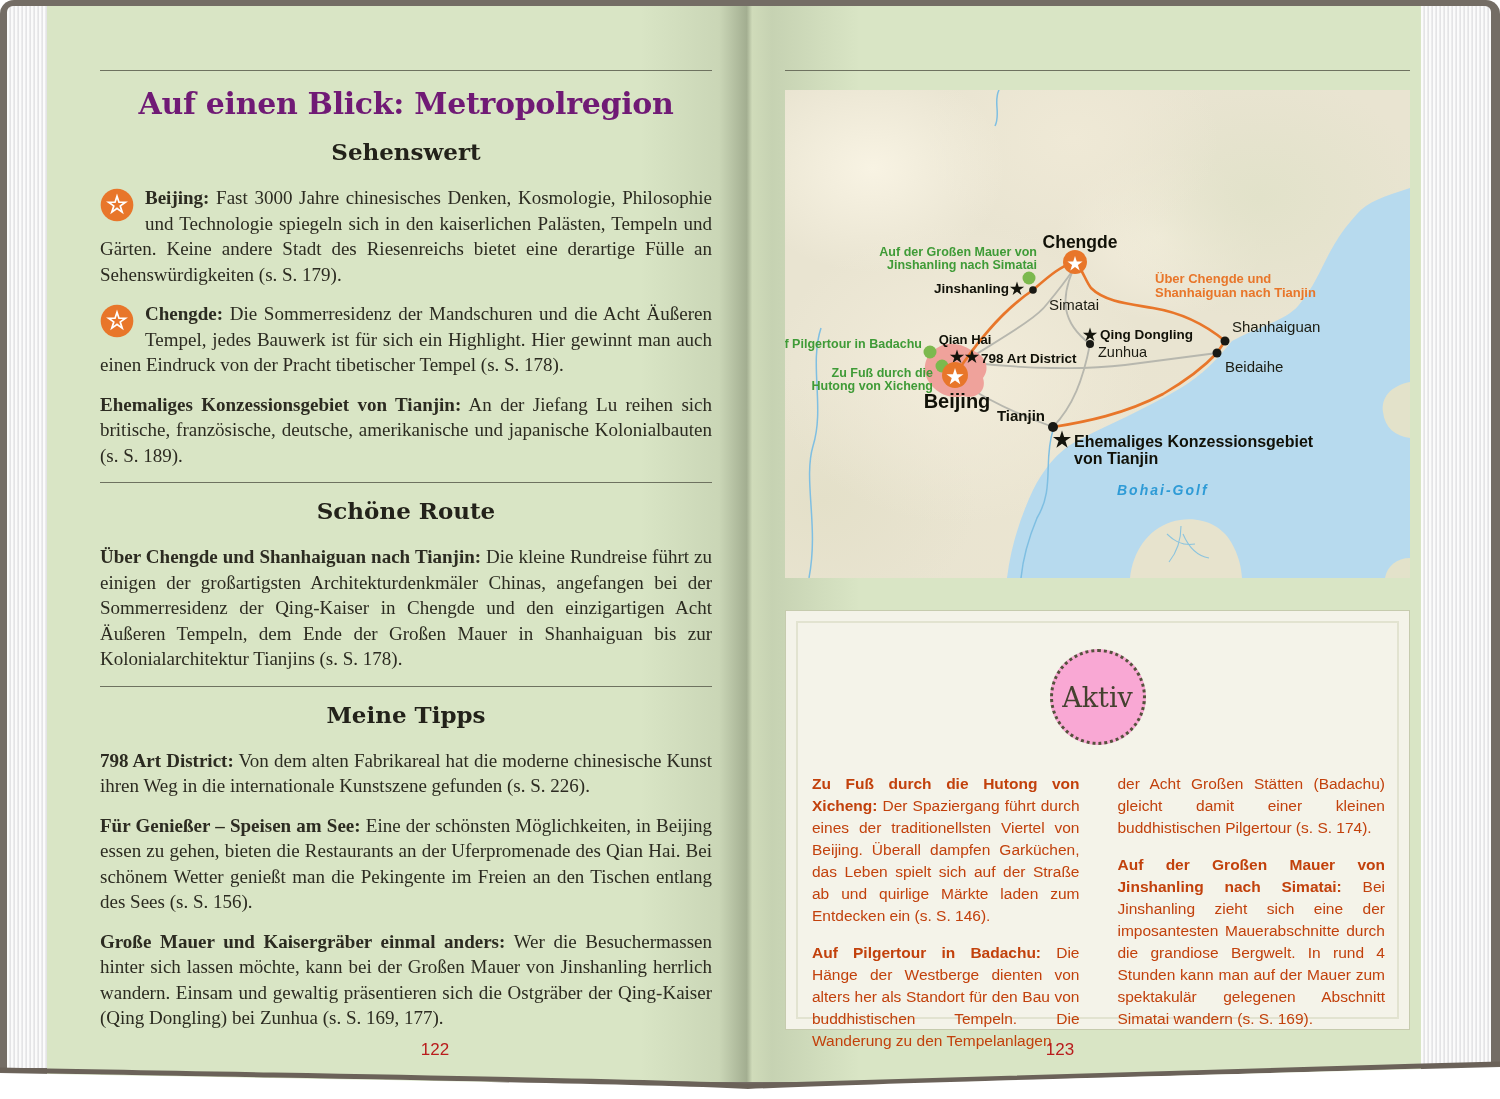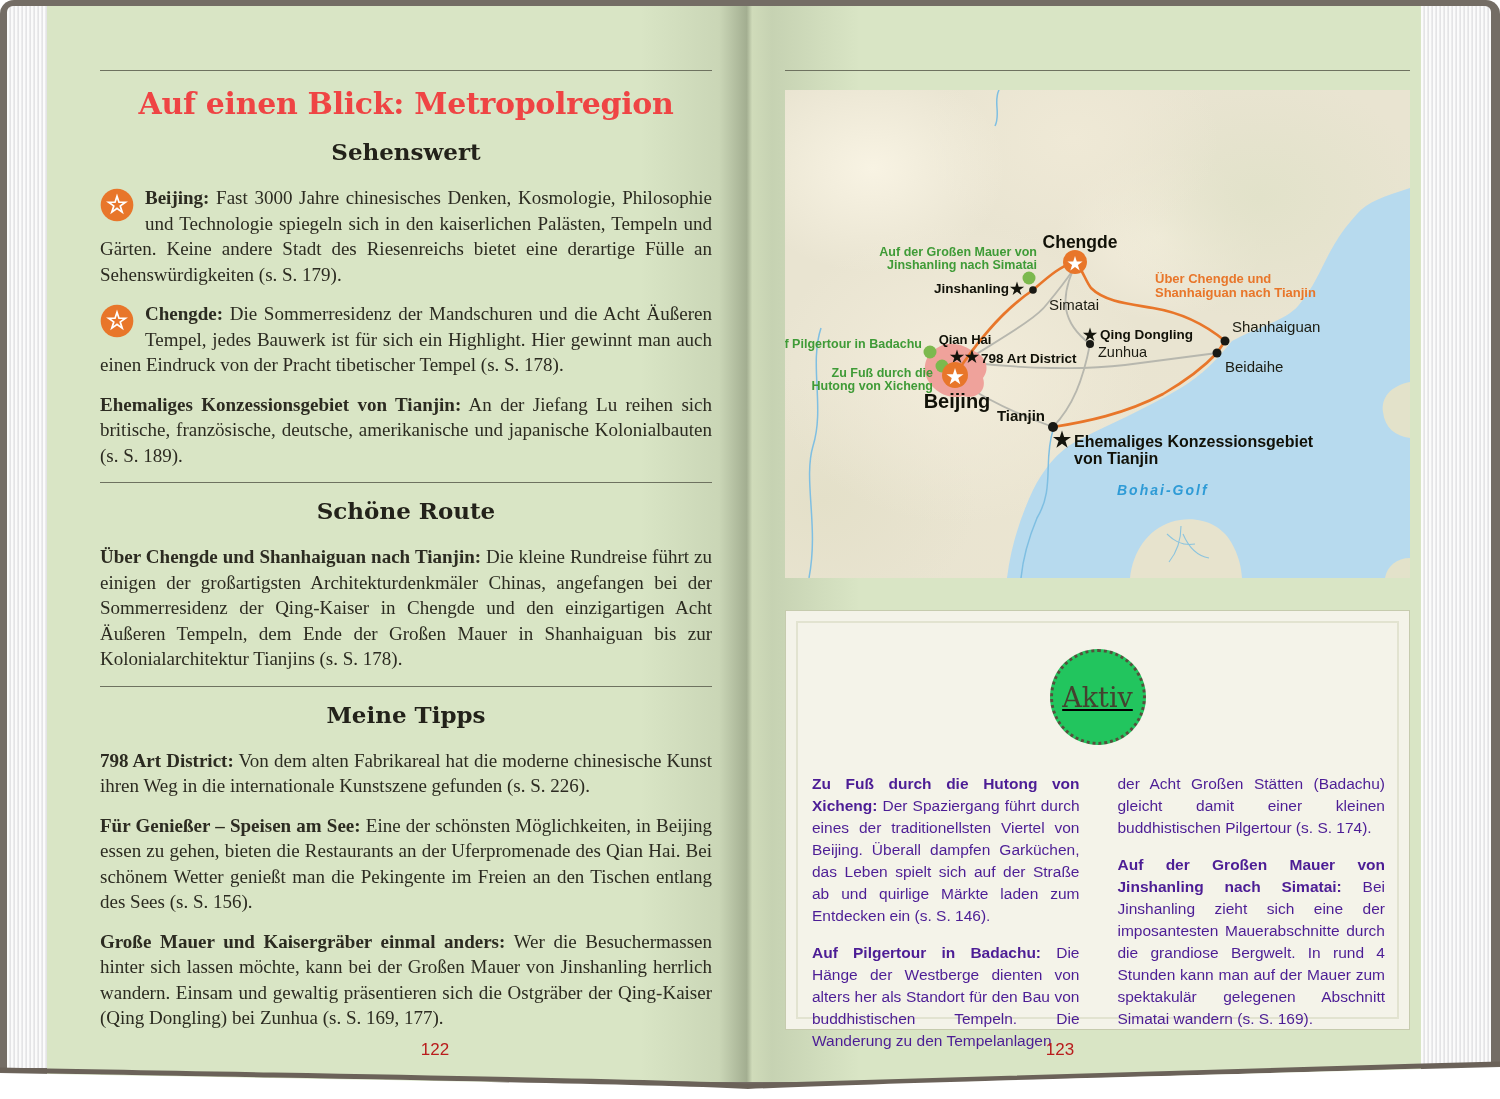--- a/index.html
+++ b/index.html
@@ -16,21 +16,21 @@
           background:#d9e5c5;}
   .gutter{position:absolute;left:640px;top:6px;width:220px;height:1076px;pointer-events:none;
           background:linear-gradient(90deg,rgba(70,82,52,0) 0%,rgba(70,82,52,0.10) 36%,
             rgba(52,62,38,0.33) 48.5%,rgba(170,180,140,0.20) 51%,
             rgba(70,82,52,0.13) 60%,rgba(70,82,52,0) 100%);}
   .bottom-edge{position:absolute;left:0;top:1052px;width:1500px;height:47px;pointer-events:none;}
   
   .lcol{position:absolute;left:100px;top:60px;width:612px;color:#2c2b21;}
   .rule{border:none;border-top:1.6px solid #6e7260;margin:0;}
   .lcol .rule{margin:10px 0 14px 0;}
-  h1.title{font-family:"DejaVu Serif",serif;font-weight:bold;color:#ef4444;
+  h1.title{font-family:"DejaVu Serif",serif;font-weight:bold;color:#701a75;
            font-size:30px;line-height:37px;text-align:center;margin:10px 0 16px 0;letter-spacing:-0.3px;}
   h2.subhead{font-family:"DejaVu Serif",serif;font-weight:bold;color:#23221a;
              font-size:23px;text-align:center;margin:7px 0 20px 0;}
   p.para{font-size:19px;line-height:25.5px;text-align:justify;margin:0 0 14px 0;}
   p.para b{font-weight:bold;}
   .star-badge{float:left;width:34px;height:34px;margin:3px 11px 2px 0;}
   .sec-rule{margin:22px 0 10px 0;}
   .pagenum{position:absolute;top:1040px;width:120px;text-align:center;
            font-family:"Liberation Sans",sans-serif;font-size:17px;color:#b91c1c;}
   
@@ -50,27 +50,27 @@
   .t-city{font-weight:bold;fill:#111108;}
   .t-plain{fill:#1c1c12;}
   .t-green{font-weight:bold;fill:#3f9b37;font-size:12.5px;}
   .t-route{font-weight:bold;fill:#e8762a;font-size:13px;}
   .t-water{font-weight:bold;font-style:italic;fill:#2e9bd6;font-size:14px;letter-spacing:2px;}
   
   .aktiv{position:absolute;left:785px;top:610px;width:625px;height:420px;
          background:#f4f3e9;border:1px solid #c6cbae;box-sizing:border-box;}
   .aktiv-frame{position:absolute;inset:10px;border:2px solid #e2e3d0;}
   .badge{position:absolute;left:50%;top:38px;transform:translateX(-50%);
-         width:96px;height:96px;border-radius:50%;background:#22c55e;
+         width:96px;height:96px;border-radius:50%;background:#f9a8d4;
          border:3px dotted #55503c;box-sizing:border-box;
-         display:flex;align-items:center;justify-content:center;text-decoration:underline;}
+         display:flex;align-items:center;justify-content:center;}
   .badge span{font-family:"DejaVu Serif",serif;font-size:27px;color:#44412f;}
   .aktiv-cols{position:absolute;left:26px;top:162px;width:573px;display:flex;gap:38px;
               font-family:"Liberation Sans",sans-serif;font-size:15.5px;line-height:22px;
-              color:#4c1d95;text-align:justify;}
+              color:#c2410c;text-align:justify;}
   .aktiv-cols .col{width:275px;}
   .aktiv-cols p{margin:0 0 15px 0;}
   .aktiv-cols b{font-weight:bold;}
 </style>
 </head>
 <body>
 
 <div class="stage">
 
   <svg width="0" height="0" style="position:absolute">

